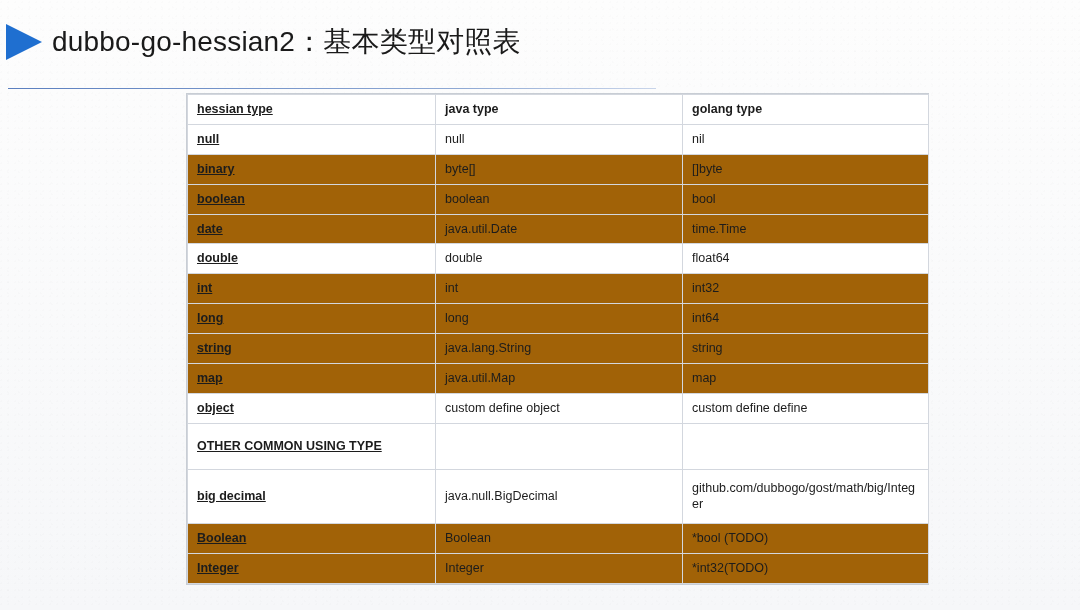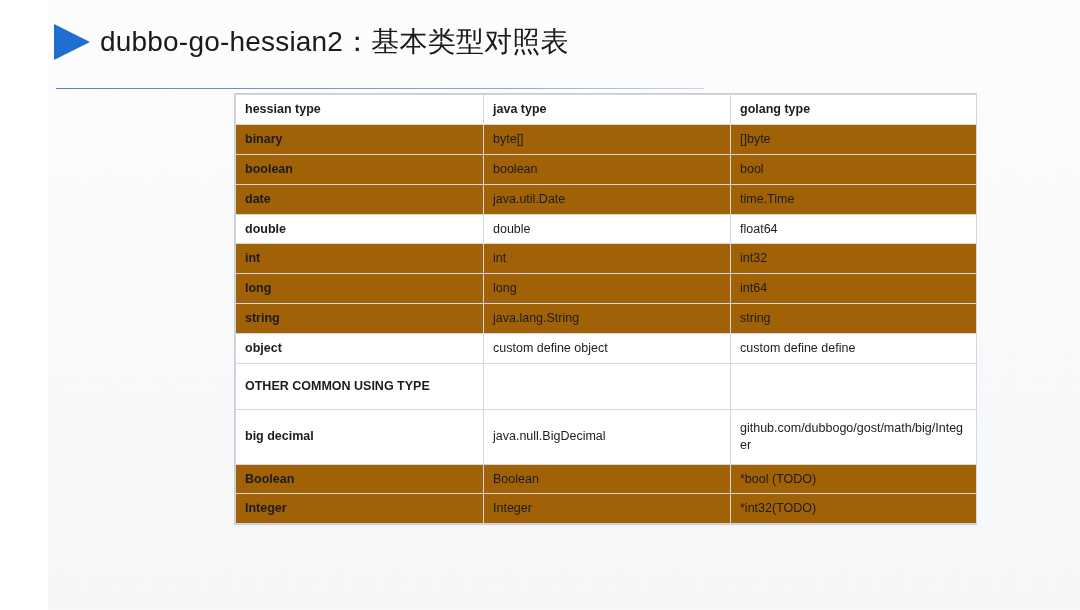--- a/index.html
+++ b/index.html
@@ -15,21 +15,20 @@
     position: relative;
   }
   .slide {
     position: absolute;
     inset: 0;
     background:
       radial-gradient(circle at 20% 30%, rgba(0,0,0,0.012) 0 1px, transparent 1px),
       radial-gradient(circle at 70% 65%, rgba(0,0,0,0.012) 0 1px, transparent 1px),
       linear-gradient(180deg, #fdfdfd 0%, #f6f7f9 100%);
     background-size: 7px 7px, 11px 11px, 100% 100%;
-    margin-left: 48px;
   }
   
   .title-row {
     position: absolute;
     left: 0;
     top: 12px;
     width: 1080px;
     height: 60px;
     display: flex;
     align-items: center;
@@ -79,21 +78,21 @@
     padding: 6px 9px;
     font-size: 12.5px;
     line-height: 1.35;
     color: #1c1c1c;
     vertical-align: middle;
     height: 14px;
     word-break: break-word;
   }
   tr.odd td { background: #ffffff; }
   tr.even td { background: #a16207; }
-  td.col-a { font-weight: bold; }
+  td.col-a { font-weight: bold; text-decoration: underline; }
   tr.header td { font-weight: bold; background: #ffffff; }
   tr.section td { background: #ffffff; }
   tr.section td.col-a {
     font-weight: bold;
     padding-top: 14px;
     padding-bottom: 14px;
   }
   tr.tall td {
     padding-top: 10px;
     padding-bottom: 10px;
@@ -120,20 +119,25 @@
           <col class="c2">
           <col class="c3">
         </colgroup>
       <tbody>
         <tr class="header">
           <td class="col-a">hessian type</td>
           <td>java type</td>
           <td>golang type</td>
         </tr>
 
+        <tr class="odd">
+          <td class="col-a">null</td>
+          <td>null</td>
+          <td>nil</td>
+        </tr>
         <tr class="even">
           <td class="col-a">binary</td>
           <td>byte[]</td>
           <td>[]byte</td>
         </tr>
         <tr class="even">
           <td class="col-a">boolean</td>
           <td>boolean</td>
           <td>bool</td>
         </tr>
@@ -155,20 +159,25 @@
         <tr class="even">
           <td class="col-a">long</td>
           <td>long</td>
           <td>int64</td>
         </tr>
         <tr class="even">
           <td class="col-a">string</td>
           <td>java.lang.String</td>
           <td>string</td>
         </tr>
+        <tr class="even">
+          <td class="col-a">map</td>
+          <td>java.util.Map</td>
+          <td>map</td>
+        </tr>
         <tr class="odd">
           <td class="col-a">object</td>
           <td>custom define object</td>
           <td>custom define define</td>
         </tr>
 
         <tr class="section">
           <td class="col-a">OTHER COMMON USING TYPE</td>
           <td></td>
           <td></td>

